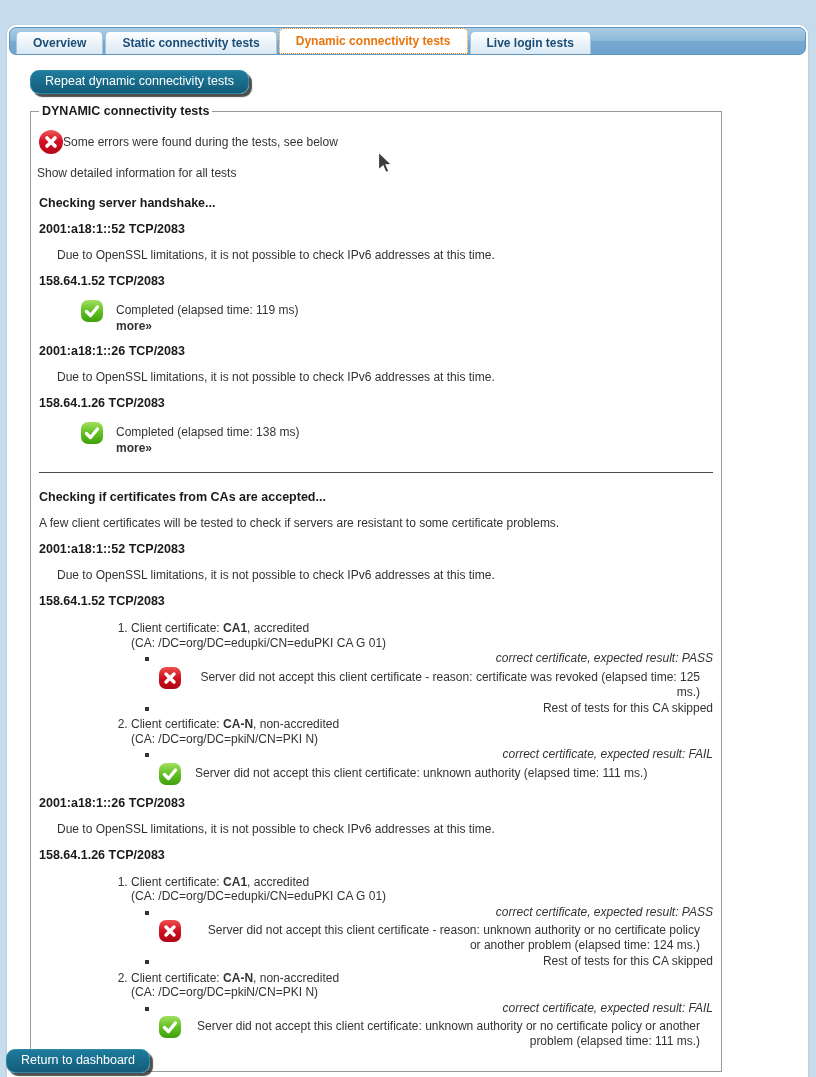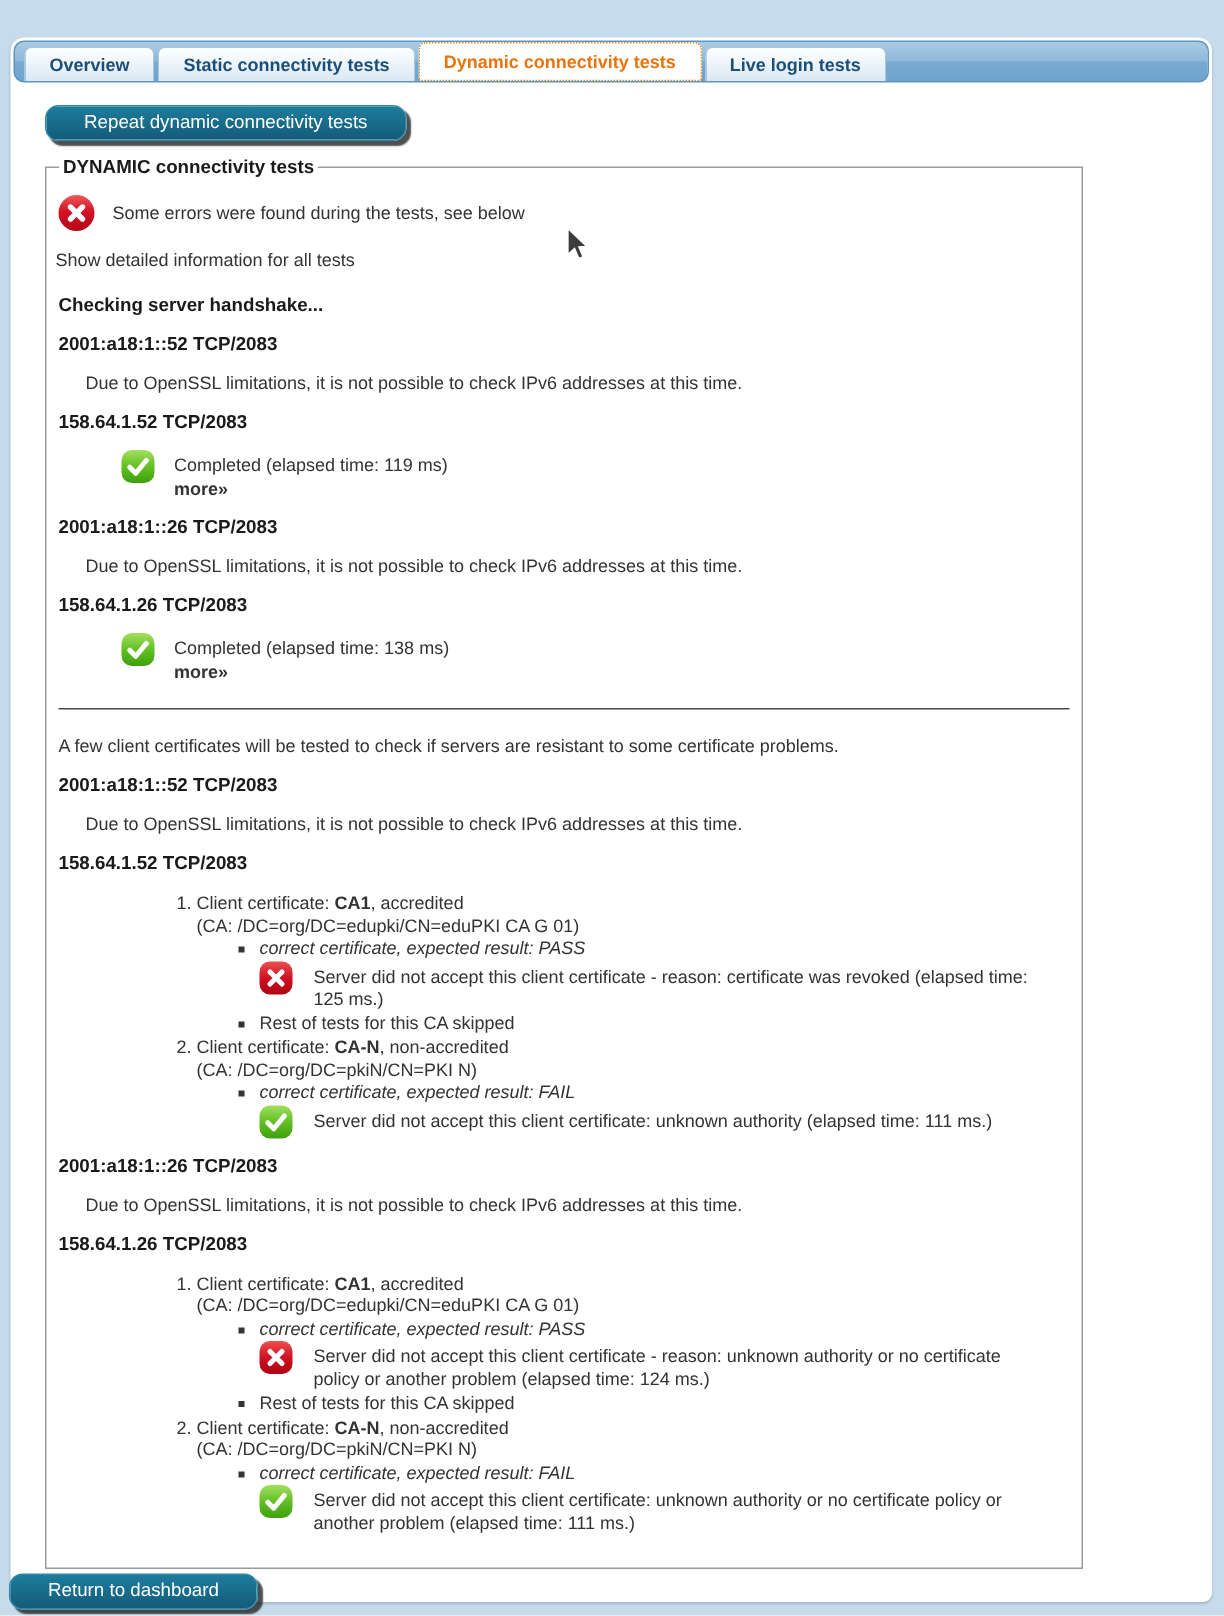--- a/index.html
+++ b/index.html
@@ -32,30 +32,30 @@
   }
   .tab.active {
     height:26px; background:#fff;
     border:1px dotted #e8830f; color:#e8740c;
   }
   .content { padding:13px 20px 22px 21px; }
   .btn {
     display:inline-block;
     background:linear-gradient(#1e7c9d,#135c79);
     border:1px solid #2d89a6; border-radius:9px;
-    color:#fff; font-size:12.5px; padding:3px 25px 5px;
+    color:#fff; font-size:12.5px; padding:3px 14px 5px;
     box-shadow:3px 3px 1px rgba(35,35,35,.8); cursor:pointer;
   }
   #repeat-btn { margin:0 0 10px 2px; }
   fieldset.tests {
     margin:0 66px 0 2px; border:1px solid #9b9b9b;
     padding:4px 8px 16px 8px; min-height:920px;
   }
   legend { font-weight:bold; color:#1a1a1a; padding:0 3px; font-size:12.5px; }
-  .summary { display:flex; align-items:center; gap:12px; margin:8px 0 0 0; }
+  .summary { display:flex; align-items:center; gap:0; margin:8px 0 0 0; }
   .bigicon {
     width:24px; height:24px; border-radius:50%; flex:0 0 auto;
     background:linear-gradient(#ee5a5a 0%,#d41226 45%,#b30617 100%);
   }
   .bigicon svg, .ricon svg { width:100%; height:100%; display:block; }
   .details-link { margin:12px 0 0 -2px; cursor:pointer; }
   .tb { margin:11px 0; line-height:15px; }
   .tb.heading, .tb.endpoint { font-weight:bold; color:#1a1a1a; font-size:12.5px; }
   .tb.heading { margin-top:16px; }
   .tb.indent { margin-left:18px; }
@@ -64,21 +64,21 @@
   .result-top { margin:10px 0 10px 42px; }
   .ricon { width:22px; height:22px; border-radius:7px; flex:0 0 auto; }
   .ricon.success { background:linear-gradient(#a3df60 0%,#62c024 50%,#3fa00d 100%); }
   .ricon.error   { background:linear-gradient(#ef4e4e 0%,#cb0d20 55%,#ae0513 100%); }
   .rcol { padding-top:3px; }
   .rtext { line-height:15px; }
   .more { font-weight:bold; margin-top:1px; cursor:pointer; }
   .certs { margin:12px 0 6px 0; padding:0 0 0 92px; line-height:14.5px; }
   .certs > li { margin:0 0 2px 0; }
   ul.steps { list-style:square; margin:0; padding:0 0 0 28px; }
-  ul.steps > li { margin:1px 14px; }
+  ul.steps > li { margin:1px 0;text-align:right; }
   li.expected { font-style:italic; }
   li.note { font-style:normal; }
   li.result-li { list-style:none; margin:6px 0 6px 40px; }
   .step-result { gap:14px; }
   .step-result .rtext { max-width:505px; }
   #footer-btn { position:absolute; left:6px; top:1049px; }
   #cursor { position:absolute; left:377px; top:151px; width:17px; height:26px; pointer-events:none; }
 </style>
 </head>
 <body>
@@ -127,20 +127,21 @@
               <svg viewBox="0 0 22 22">
                 <path d="M5.5 11.5 L9.5 15.5 L16.5 7" stroke="#fff" stroke-width="3.4" fill="none" stroke-linecap="round" stroke-linejoin="round"></path>
               </svg>
             </span>
             <div class="rcol">
               <div class="rtext">Completed (elapsed time: 138 ms)</div>
               <div class="more">more»</div>
             </div>
           </div>
           <div class="hrline"></div>
+          <div class="tb heading">Checking if certificates from CAs are accepted...</div>
           <div class="tb para">A few client certificates will be tested to check if servers are resistant to some certificate problems.</div>
           <div class="tb endpoint">2001:a18:1::52 TCP/2083</div>
           <div class="tb indent">Due to OpenSSL limitations, it is not possible to check IPv6 addresses at this time.</div>
           <div class="tb endpoint">158.64.1.52 TCP/2083</div>
           <ol class="certs">
             <li>
               <div class="ctitle">Client certificate: <strong>CA1</strong>, accredited</div>
               <div class="ca">(CA: /DC=org/DC=edupki/CN=eduPKI CA G 01)</div>
               <ul class="steps">
                 <li class="expected">correct certificate, expected result: PASS</li>

